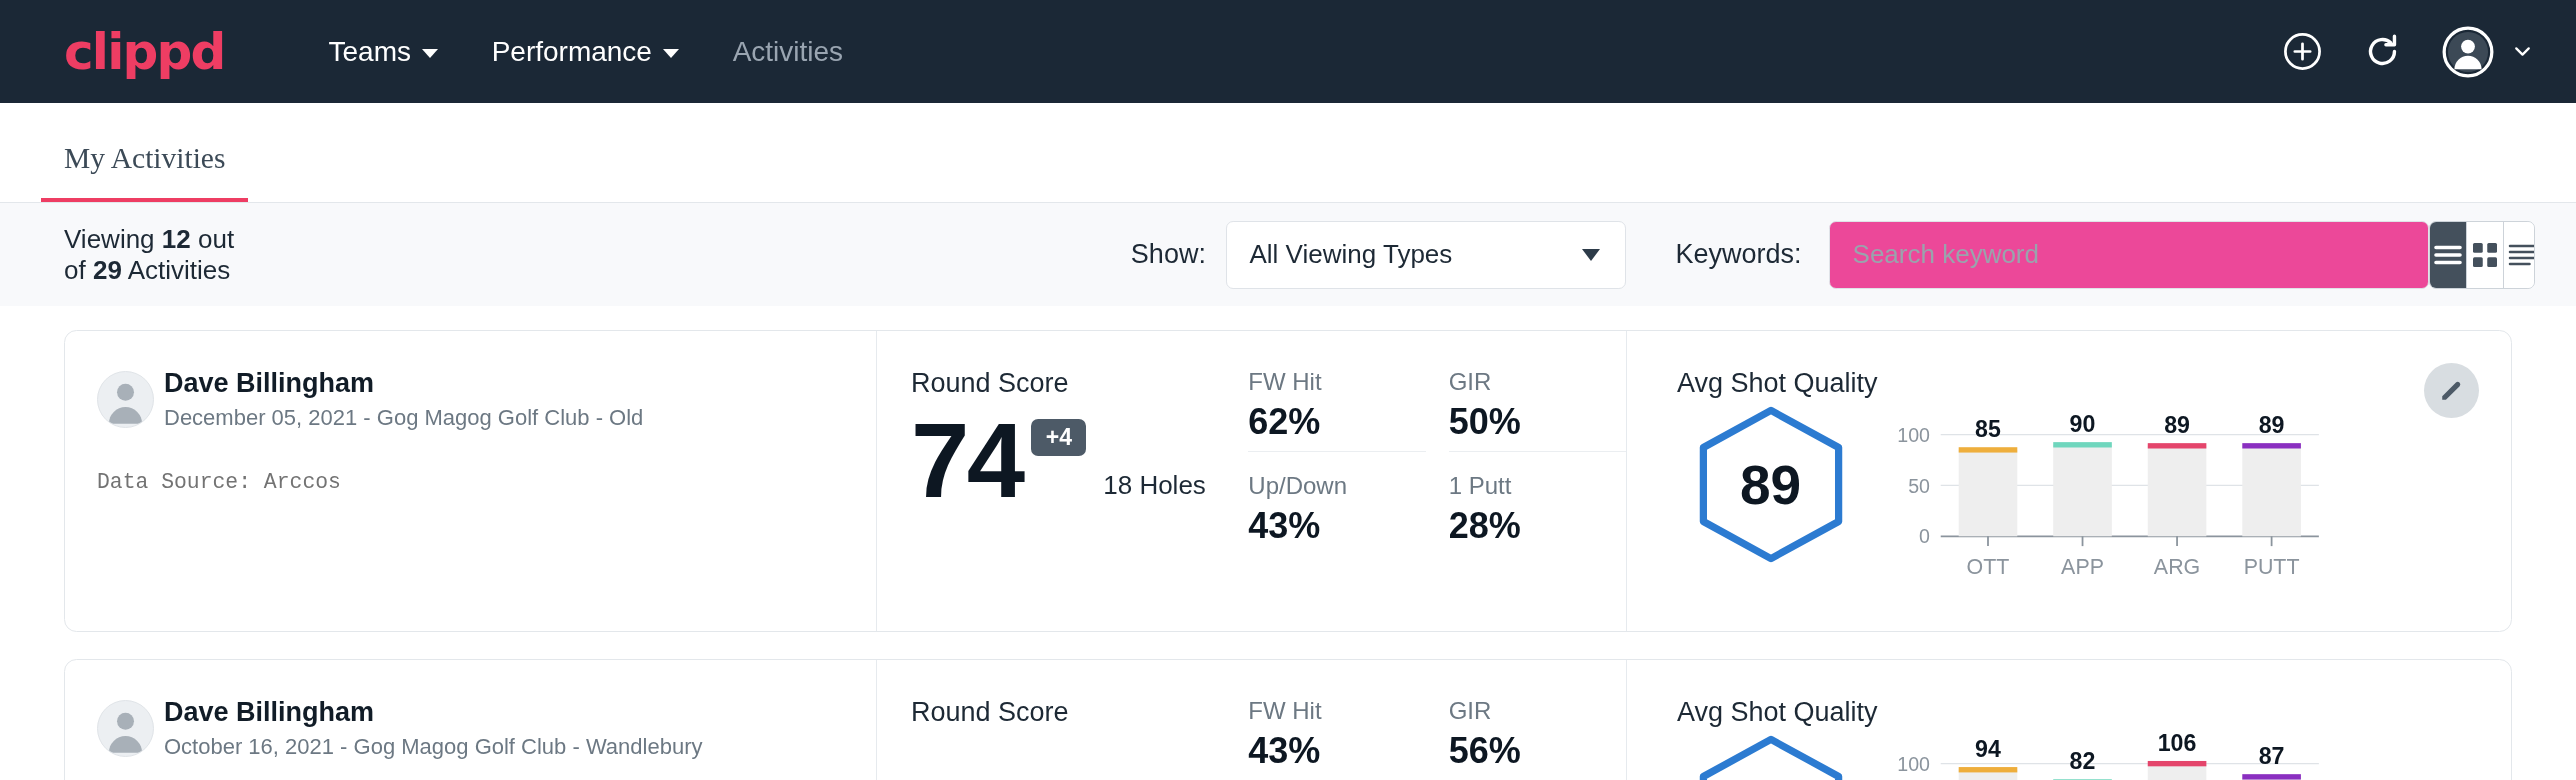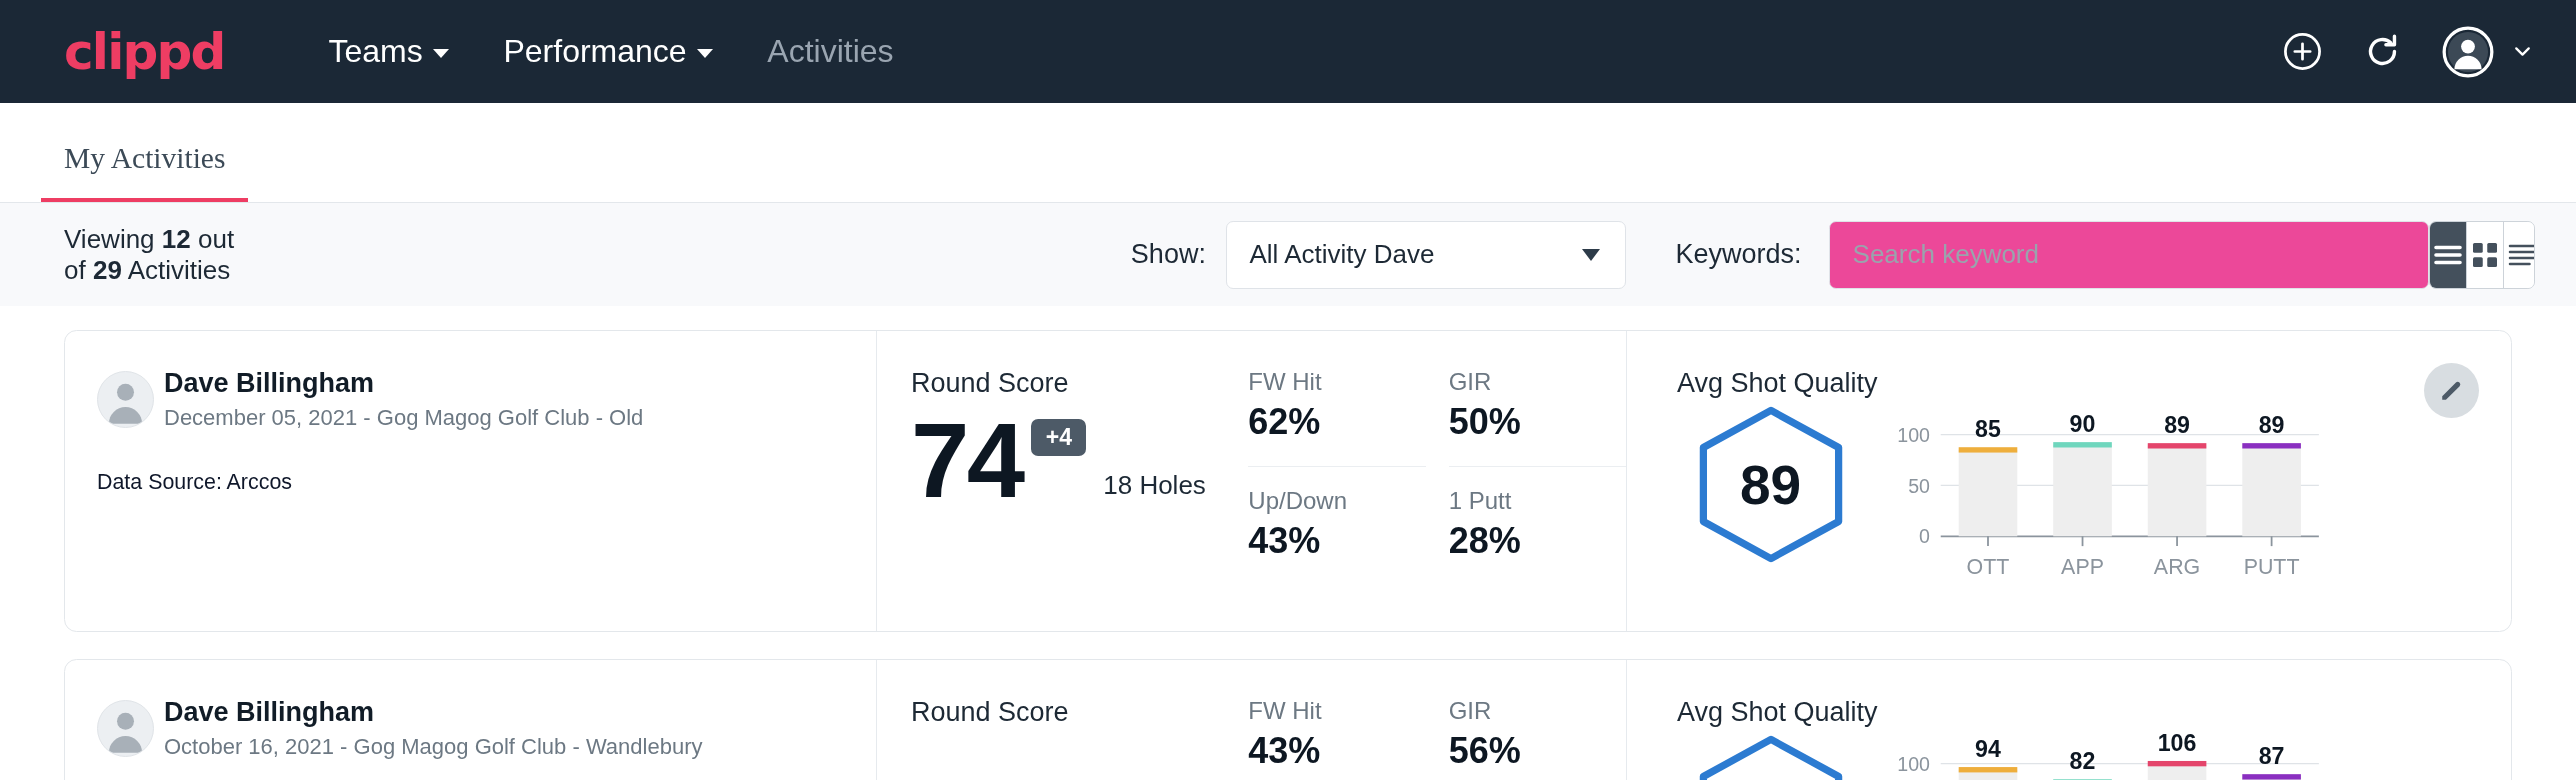--- a/index.html
+++ b/index.html
@@ -25,21 +25,21 @@
     color: #ee3d63;
     letter-spacing: -1.8px;
     font-family: "DejaVu Sans", sans-serif;
     margin-right: 77px;
     line-height: 1;
   }
   .nav-links { display: flex; align-items: center; gap: 0; }
   .nav-link {
     display: flex; align-items: center; gap: 10.7px;
     color: #ffffff;
-    font-size: 32px;
+    font-size: 28px;
     padding: 0 27px;
     cursor: pointer;
     white-space: nowrap;
   }
   .nav-link.muted { color: #9aa5b1; }
   .chev {
     width: 0; height: 0;
     border-left: 8px solid transparent;
     border-right: 8px solid transparent;
     border-top: 9px solid currentColor;
@@ -160,21 +160,21 @@
     display: flex; align-items: flex-end; justify-content: center;
     overflow: hidden;
     flex: 0 0 auto;
   }
   .person-name { font-size: 27px; font-weight: 700; color: #111c27; }
   .person-sub { font-size: 22px; color: #6c7883; margin-top: 6.2px; }
   .activity-title {
     font-size: 39px; font-weight: 700; color: #111c27;
     margin-top: 36px;
   }
-  .datasource { font-size: 21.4px; color: #0f172a; margin-top: 39px; }
+  .datasource { font-size: 21.4px; color: #737373; margin-top: 39px; font-family: Liberation Mono, monospace; }
 
   .col-score {
     width: 357px;
     padding: 37px 0 0 34px;
   }
   .section-label { font-size: 27px; color: #1d2935; }
   .score-row { display: flex; align-items: flex-end; margin-top: 9px; }
   .big-score {
     font-size: 105px; font-weight: 700; color: #0d1722;
     line-height: 1; letter-spacing: -2.7px;
@@ -195,21 +195,21 @@
     padding: 37px 0 0 14.3px;
     border-right: 0.9px solid #e6eaee;
     display: grid;
     grid-template-columns: 1fr 1fr;
     grid-auto-rows: min-content;
     column-gap: 23px;
   }
   .stat { padding-right: 36px; }
   .stat-label { font-size: 24px; color: #6c7883; }
   .stat-value { font-size: 36px; font-weight: 700; color: #0d1722; margin-top: 5.4px; }
-  .stat.top { border-bottom: 0.9px solid #ebeef1; padding-bottom: 23px; }
+  .stat.top { border-bottom: 0.9px solid #ebeef1; padding-bottom: 8px; }
   .stat.bot { padding-top: 19.6px; }
 
   .col-quality {
     flex: 1;
     padding: 37px 0 0 50px;
     display: block;
     position: relative;
   }
   .quality-row { display: flex; align-items: flex-start; margin-top: 5.4px; }
   .hexwrap { width: 187px; display: flex; justify-content: center; }
@@ -288,21 +288,21 @@
     <span>Viewing</span>
     <b>12</b>
     <span>out of</span>
     <b>29</b>
     <span>Activities</span>
   </div>
 
   <div class="filter-center">
     <span class="flabel">Show:</span>
     <div class="select-box">
-      <span>All Activity Dave</span>
+      <span>All Viewing Types</span>
       <span class="select-chev"></span>
     </div>
     <span class="kw-label">Keywords:</span>
     <input class="search-box" type="text" placeholder="Search keyword" style="">
   </div>
 
   <div class="viewtoggle">
     <div class="vt-btn active">
       <svg width="36" height="36" viewBox="0 0 24 24">
         <path d="M4 7h16M4 12h16M4 17h16" stroke="#ffffff" stroke-width="2.4" stroke-linecap="round"></path>

